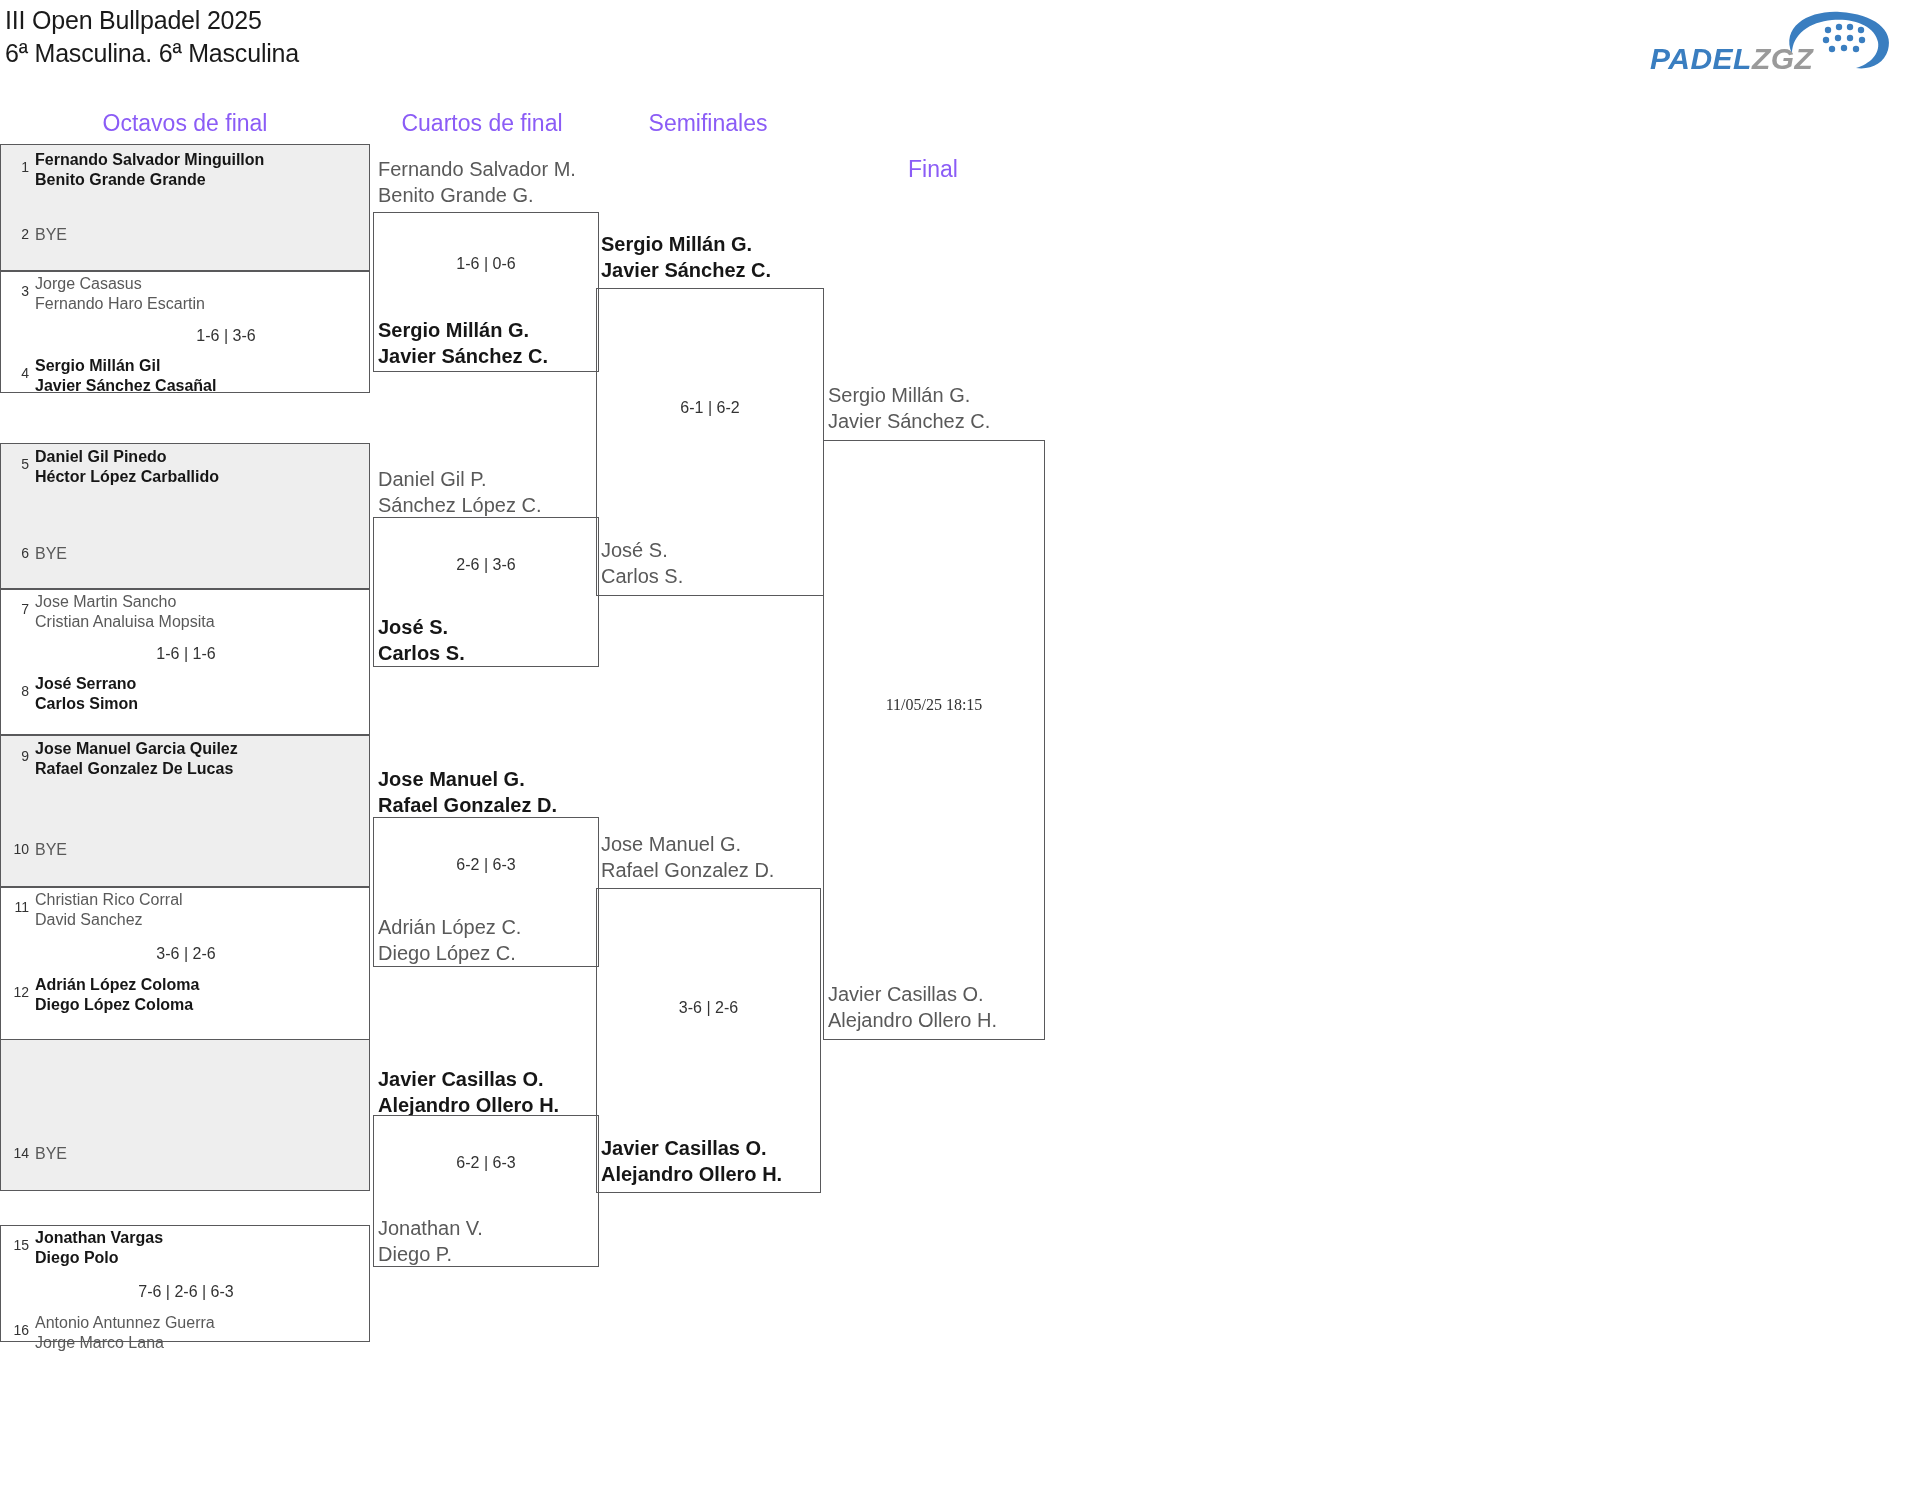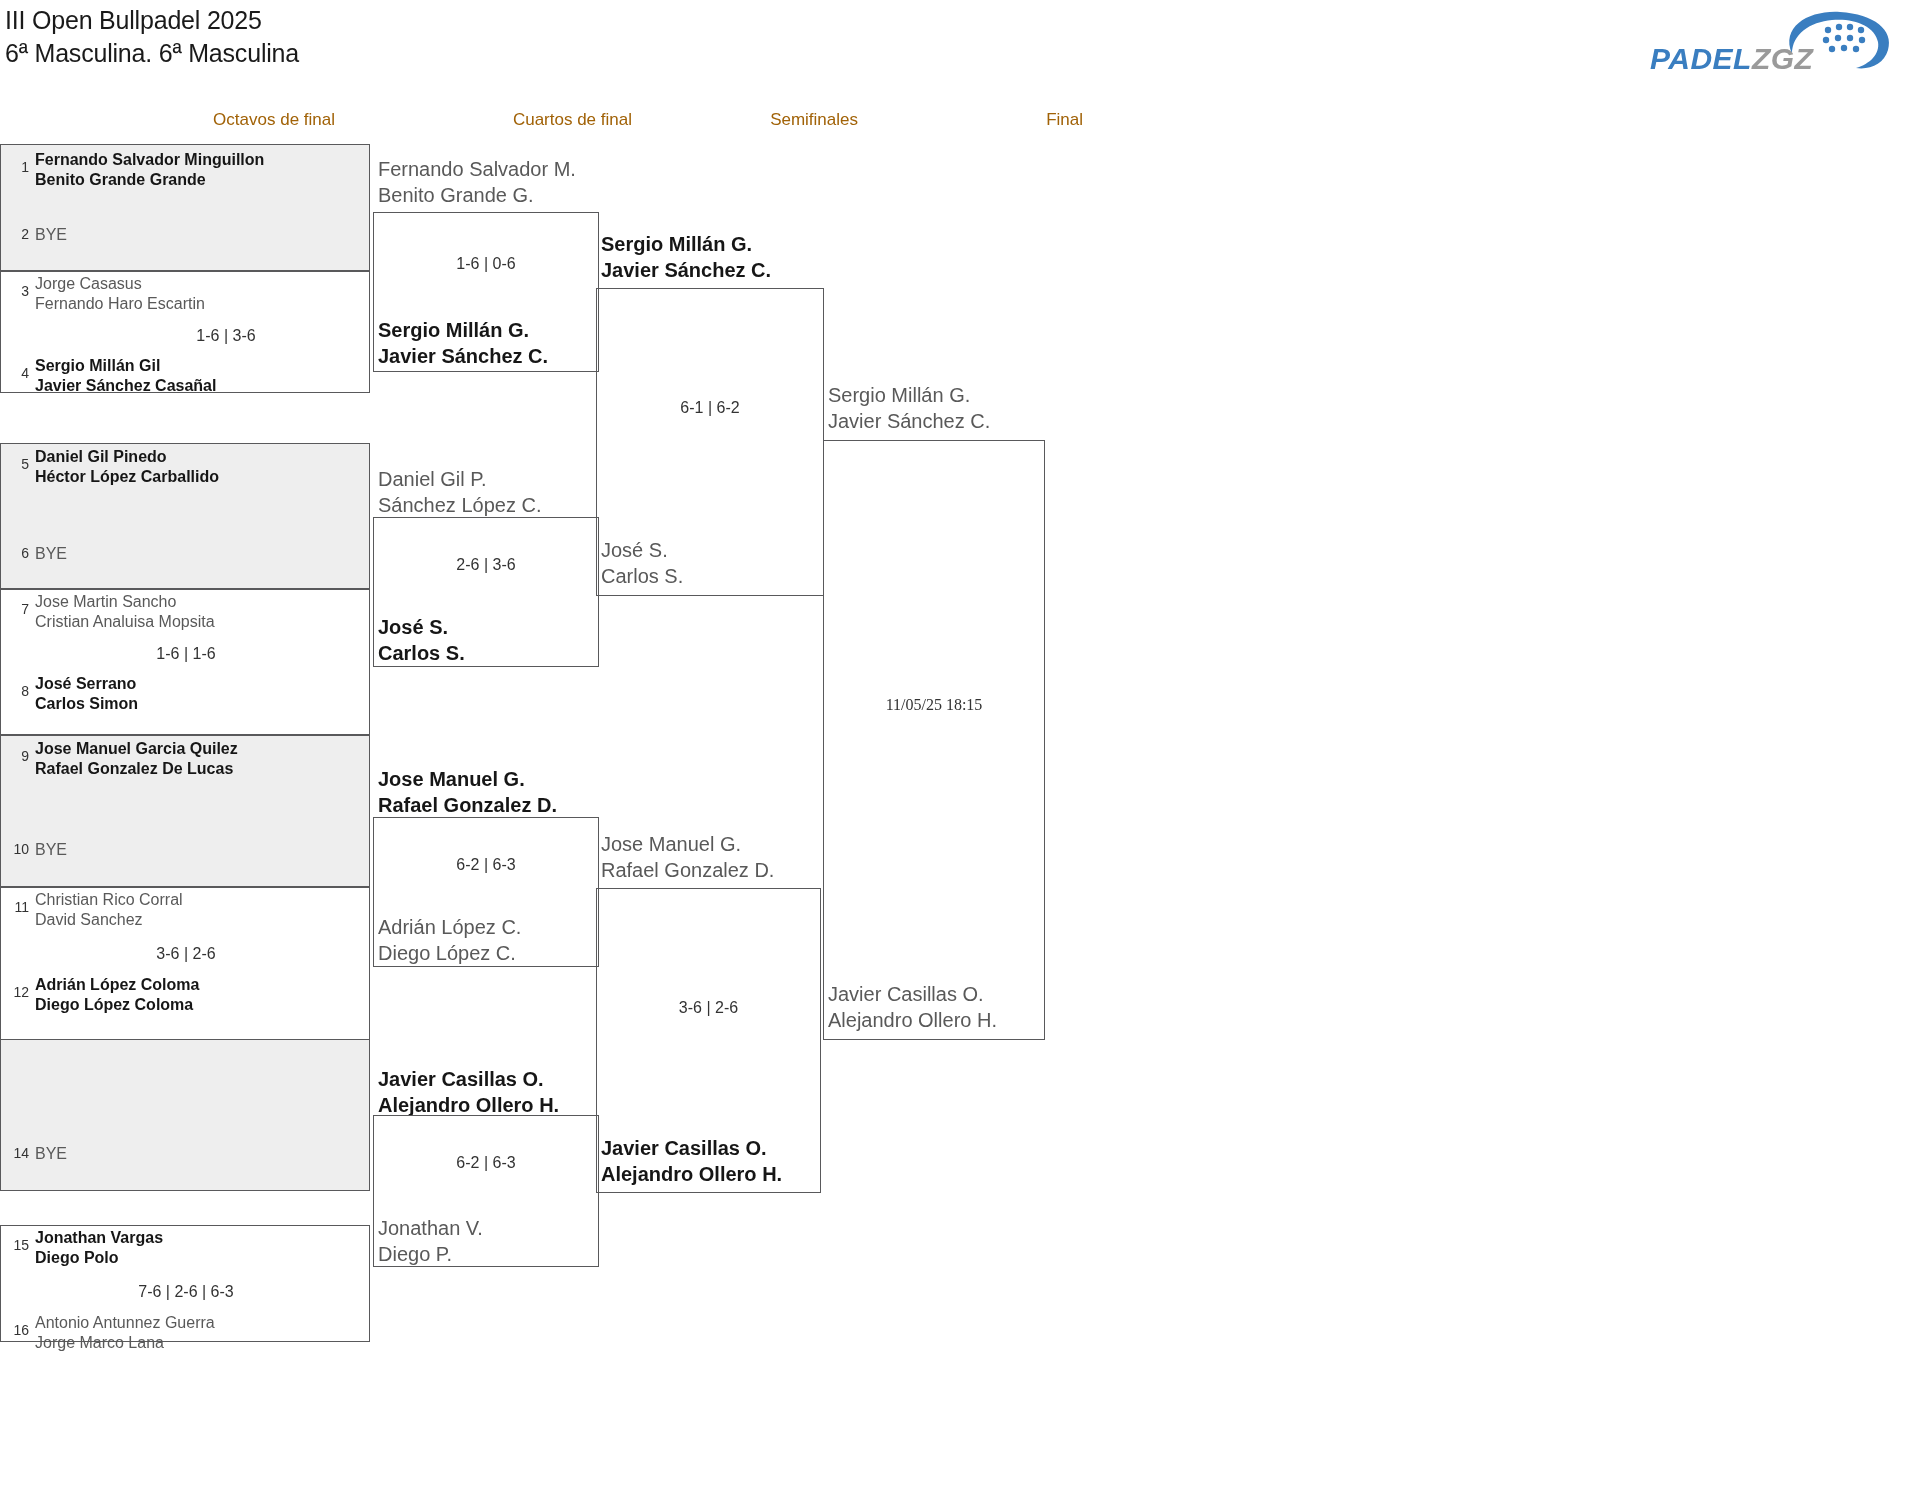--- a/index.html
+++ b/index.html
@@ -47,24 +47,24 @@
     font-style: italic;
     letter-spacing: 0.5px;
     white-space: nowrap;
   }
   .brand-padel { color: #3a7ec0; }
   .brand-zgz { color: #9a9a9a; }
 
   
   .round-header {
     position: absolute;
-    font-size: 17px;
-    color: #a16207;
-    white-space: nowrap;
-    text-align: right;
+    font-size: 23px;
+    color: #8b5cf6;
+    white-space: nowrap;
+    text-align: center;
     top: 110px;
   }
 
   
   .r16-cell {
     position: absolute;
     left: 0px;
     width: 370px;
     box-sizing: border-box;
     border: 1px solid #59595b;
@@ -174,21 +174,21 @@
     </g>
   </svg>
   <div id="brand-wordmark">
     <span class="brand-padel">PADEL</span><span class="brand-zgz">ZGZ</span>
   </div>
 </div>
 
 <div class="round-header" style="left:35px;width:300px;">Octavos de final</div>
 <div class="round-header" style="left:332px;width:300px;">Cuartos de final</div>
 <div class="round-header" style="left:558px;width:300px;">Semifinales</div>
-<div class="round-header" style="left:783px;width:300px;">Final</div>
+<div class="round-header" style="left:783px;width:300px;margin-top:46px;">Final</div>
 
 <div class="r16-cell shaded" style="top:144px;height:127px;">
   <div class="seed-row" style="top:0px;">
     <div class="seed-num">1</div>
     <div class="team-names winner">
       <span class="nm">Fernando Salvador Minguillon</span>
       <span class="nm">Benito Grande Grande</span>
     </div>
   </div>
   <div class="seed-row" style="top:76px;">

